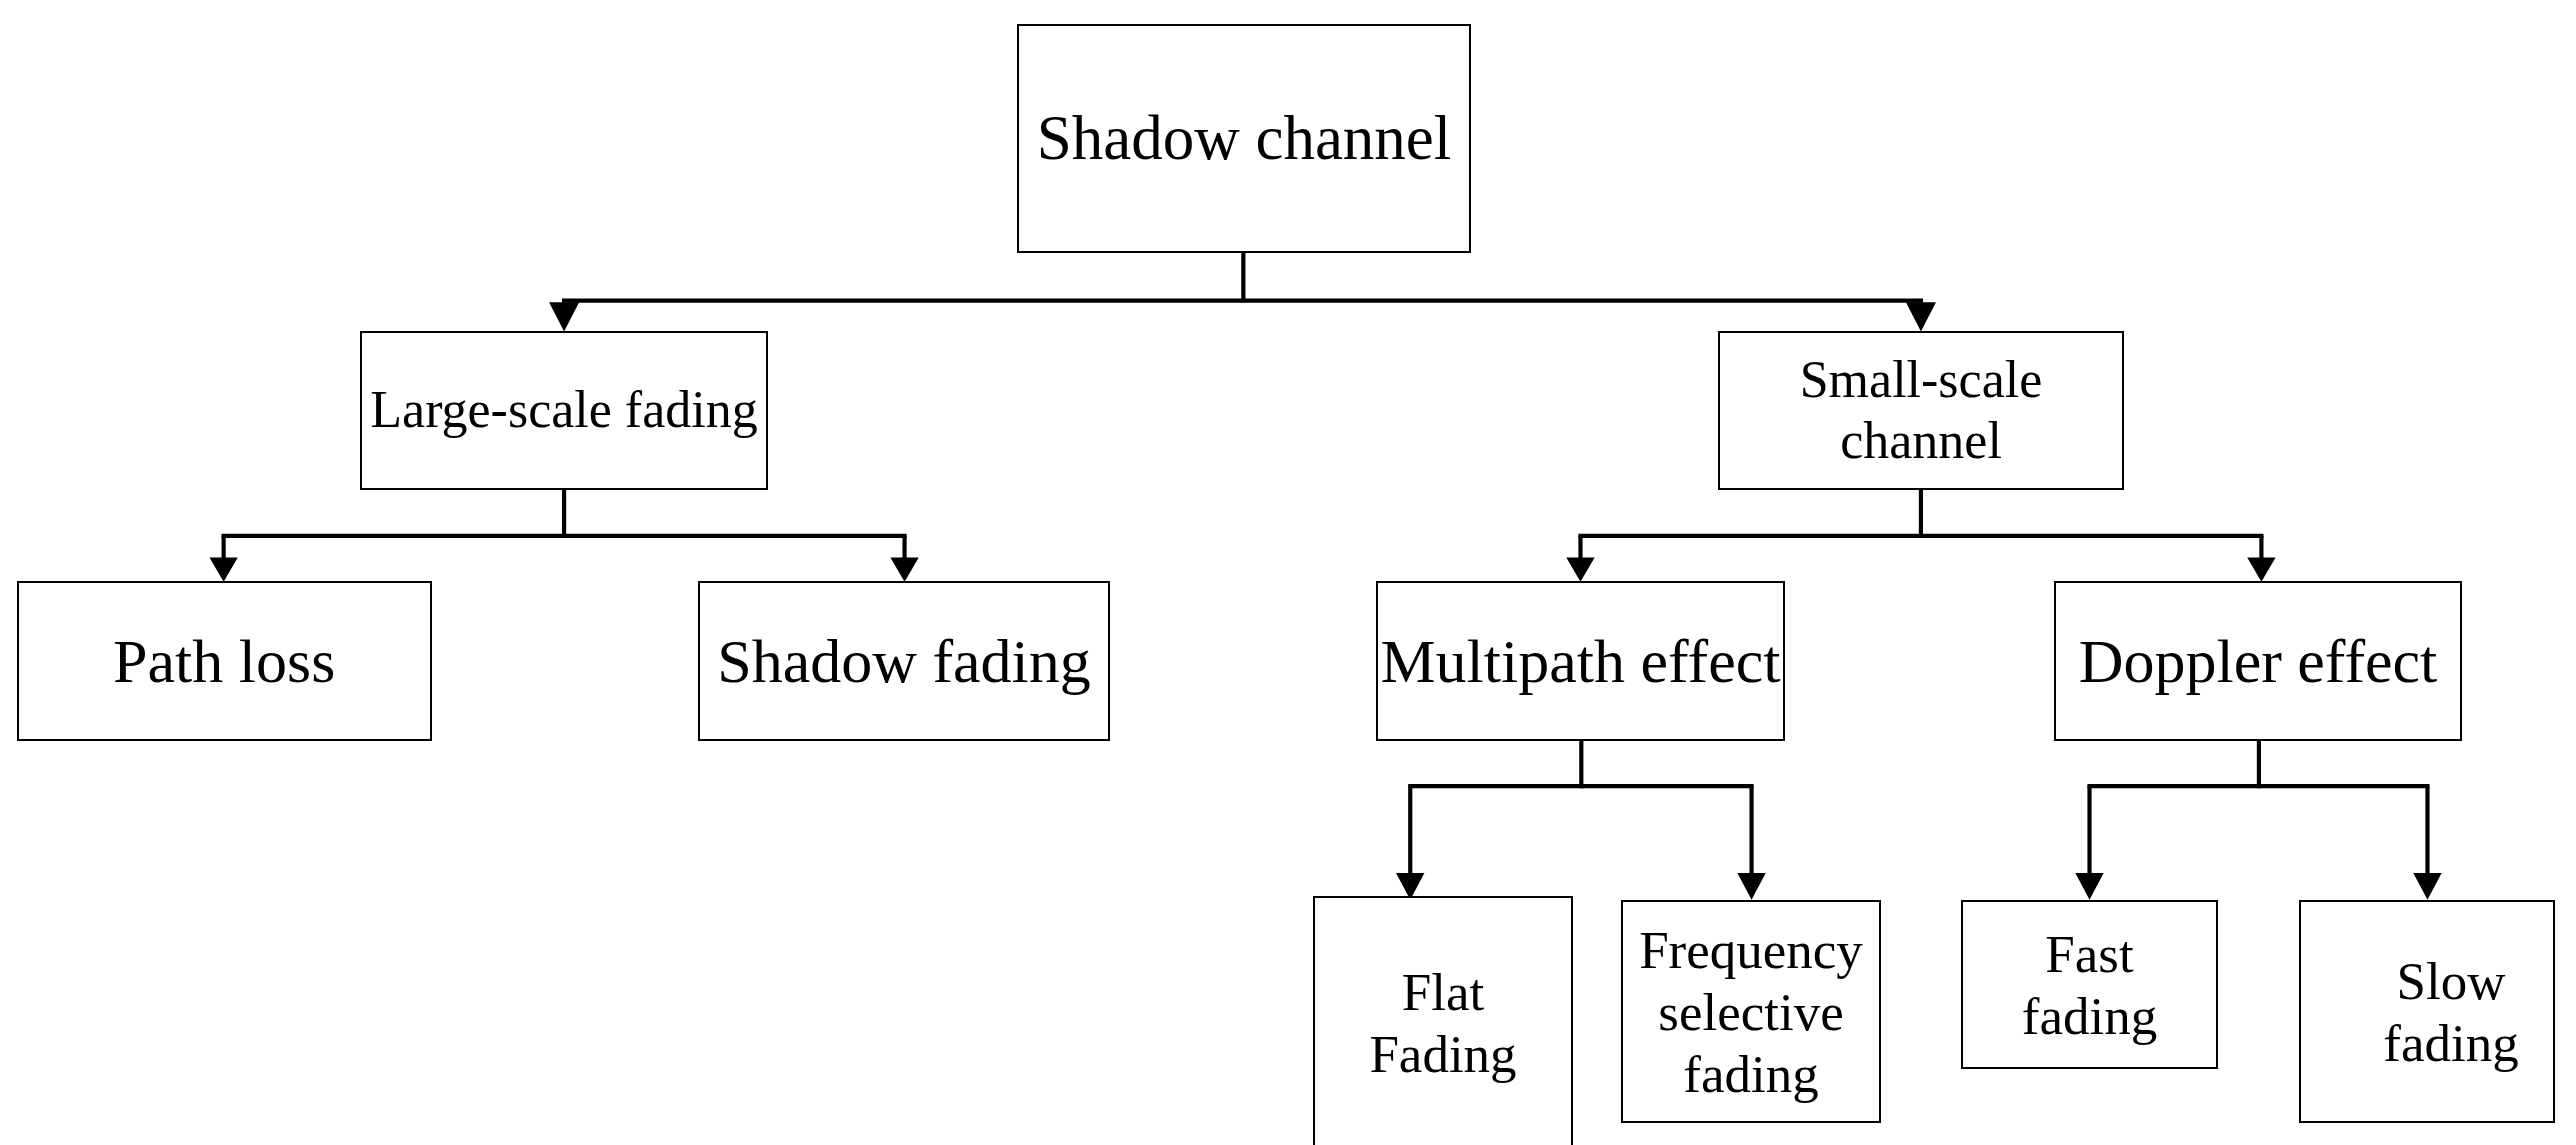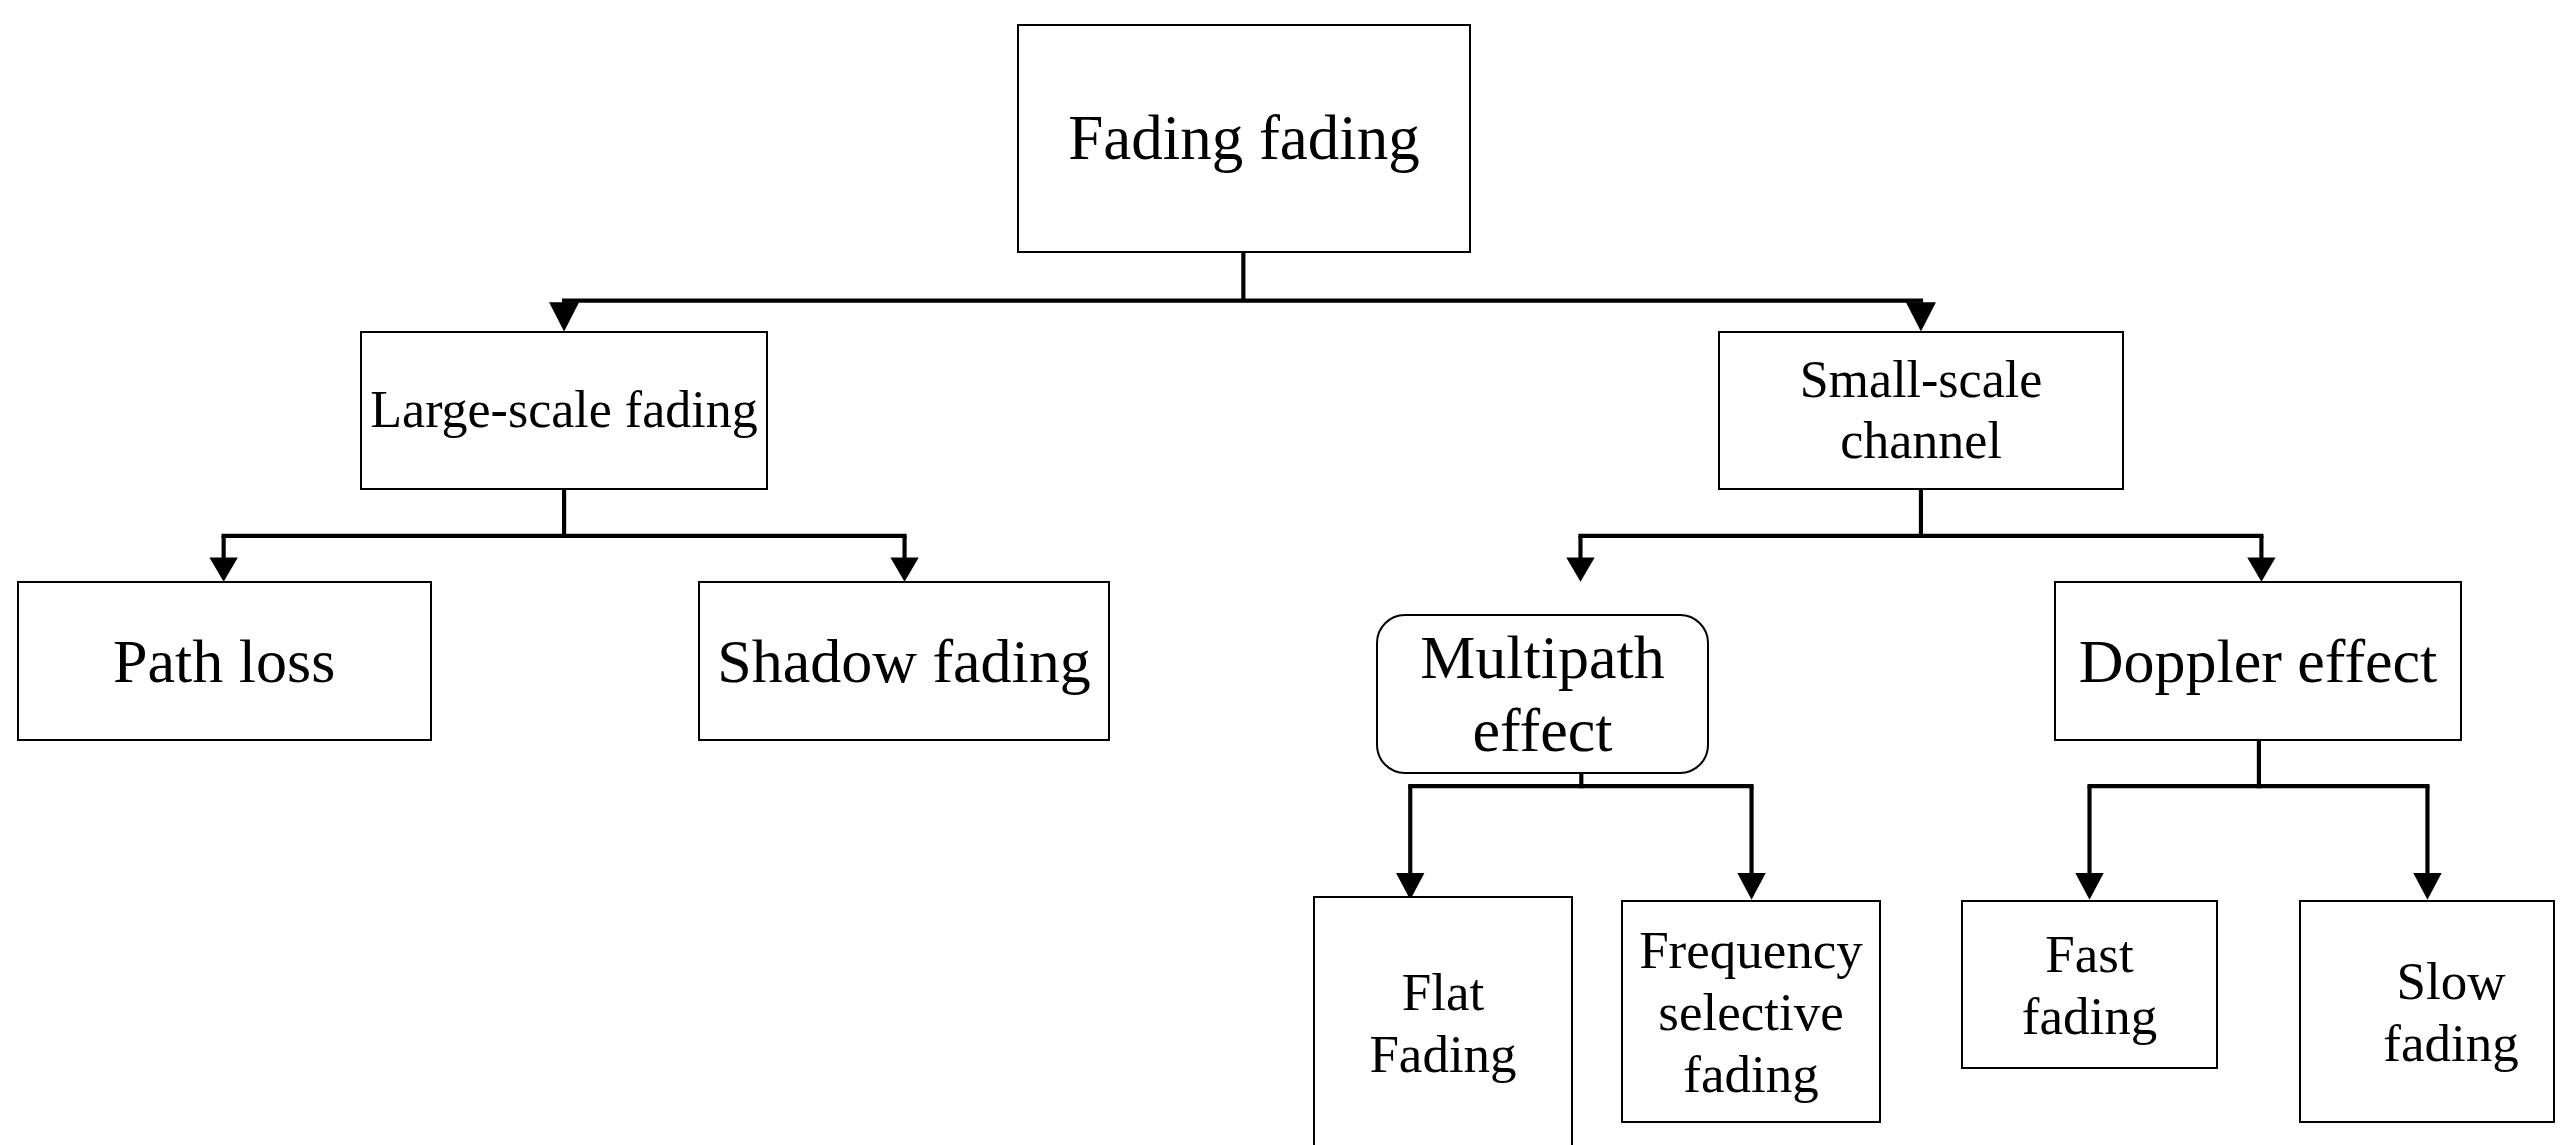--- a/index.html
+++ b/index.html
@@ -32,21 +32,21 @@
   .lvl2 { font-size: 52px; }
   .lvl3 { font-size: 62px; }
   .lvl4 { font-size: 53px; }
 
   
   #n-root      { left: 1017px; top: 24px;   width: 454px; height: 229px; }
   #n-large     { left: 360px;  top: 331px;  width: 408px; height: 159px; }
   #n-small     { left: 1718px; top: 331px;  width: 406px; height: 159px; }
   #n-path      { left: 16.7px;   top: 581px;  width: 415px; height: 160px; }
   #n-shadow    { left: 698px;  top: 581px;  width: 412px; height: 160px; }
-  #n-multipath { left: 1376px; top: 614px;  width: 333px; height: 160px; border-radius: 29px; }
+  #n-multipath { left: 1376px; top: 581px;  width: 409px; height: 160px; }
   #n-doppler   { left: 2054px; top: 581px;  width: 408px; height: 160px; }
   #n-flat      { left: 1281px; top: 896px; width: 260px; height: 254px; margin-left: 32px; }
   #n-freq      { left: 1621px; top: 900px; width: 260px; height: 223px; justify-content: center; }
   #n-fast      { left: 1961px; top: 900px; width: 257px; height: 169px; }
   #n-slow      { left: 2299px; top: 900px; width: 256px; height: 223px; padding-left: 48px; }
 
   #connector-svg {
     position: absolute;
     left: 0; top: 0;
     width: 2576px;
@@ -108,21 +108,21 @@
       <line x1="2707" y1="887" x2="2707" y2="944.5"></line>
       <line x1="2501.5" y1="942" x2="2911.5" y2="942"></line>
       <line x1="2504" y1="942" x2="2504" y2="1050"></line>
       <polygon points="2487,1046 2521,1046 2504,1078"></polygon>
       <line x1="2909" y1="942" x2="2909" y2="1050"></line>
       <polygon points="2892,1046 2926,1046 2909,1078"></polygon>
     </g>
   </svg>
 
   <div id="n-root" class="node lvl1">
-    <span class="lbl">Fading fading</span>
+    <span class="lbl">Shadow channel</span>
   </div>
 
   <div id="n-large" class="node lvl2">
     <span class="lbl">Large-scale fading</span>
   </div>
 
   <div id="n-small" class="node lvl2">
     <span class="lbl">Small-scale channel</span>
   </div>
 

